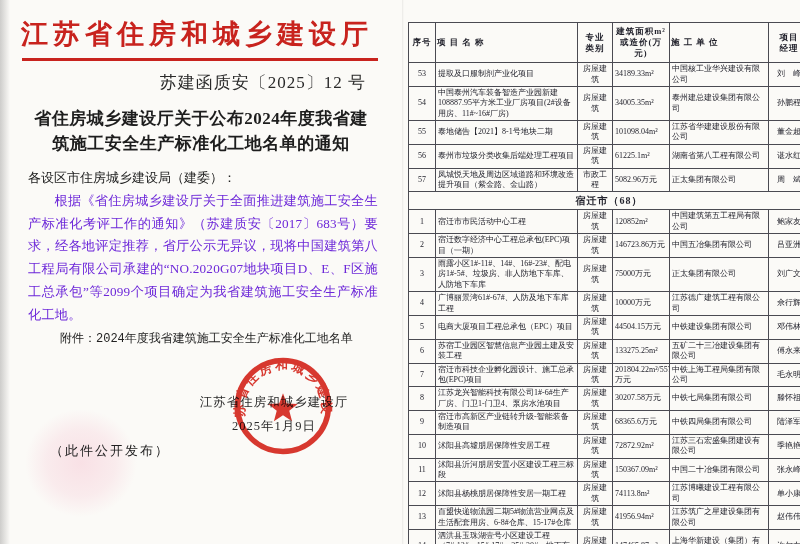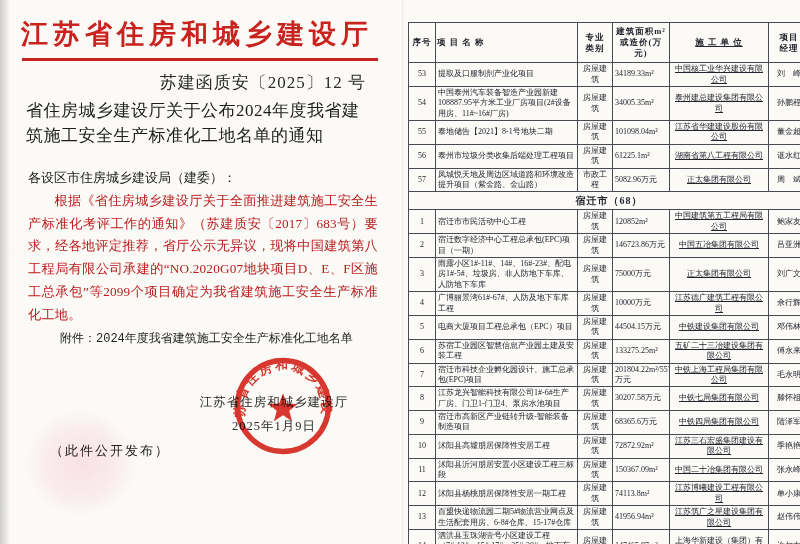--- a/index.html
+++ b/index.html
@@ -6,41 +6,41 @@
   body{width:800px;height:544px;background:#fbfaf7;font-family:"Liberation Serif",serif;overflow:hidden;position:relative;}
   .canvas{position:absolute;inset:0;width:800px;height:386px;}
   .edge-shadow{position:absolute;left:0;top:0;width:10px;height:544px;background:linear-gradient(to right,rgba(120,120,120,.35),rgba(120,120,120,0));}
   .page-divider{position:absolute;left:402px;top:0;width:2px;height:544px;background:linear-gradient(to right,rgba(0,0,0,.07),rgba(0,0,0,0));}
 
   
   .page-left{position:absolute;left:0;top:0;width:402px;height:544px;}
   .letterhead{position:absolute;top:16px;left:0;right:8px;text-align:center;color:#c8231e;font-weight:700;font-size:27px;letter-spacing:5px;font-family:"Liberation Serif",serif;}
   .red-rule{position:absolute;top:58px;left:22px;width:356px;height:3px;background:#c8231e;}
   .doc-number{position:absolute;top:71px;right:36px;font-size:17px;color:#2a2a2a;letter-spacing:1px;}
-  .doc-title{position:absolute;top:99px;left:26px;right:26px;font-size:17px;font-weight:400;color:#1d1d1d;line-height:1.45;letter-spacing:.5px;}
+  .doc-title{position:absolute;top:107px;left:26px;right:26px;text-align:center;font-size:17px;font-weight:700;color:#1d1d1d;line-height:1.45;letter-spacing:.5px;}
   .salutation{position:absolute;top:169px;left:28px;font-size:13px;color:#222;}
-  .doc-body{position:absolute;top:190px;left:28px;width:350px;font-size:13.2px;color:#b91c1c;line-height:1.72;text-indent:2em;text-align:justify;letter-spacing:.2px;}
+  .doc-body{position:absolute;top:190px;left:28px;width:350px;font-size:13.2px;color:#6d28d9;line-height:1.72;text-indent:2em;text-align:justify;letter-spacing:.2px;}
   .attachment{position:absolute;top:330px;left:60px;font-size:12px;color:#222;font-family:Liberation Mono, monospace;}
   .signer{position:absolute;top:394px;left:176px;width:196px;text-align:center;font-size:12.5px;color:#2a2a2a;letter-spacing:1px;}
   .sign-date{position:absolute;top:418px;left:176px;width:196px;text-align:center;font-size:12.5px;color:#2a2a2a;letter-spacing:1px;}
   .public-note{position:absolute;top:442px;left:50px;font-size:13px;color:#222;letter-spacing:2px;}
   .seal{position:absolute;left:233px;top:356px;width:100px;height:100px;mix-blend-mode:multiply;opacity:.92;}
   .seal-bleed{position:absolute;left:24px;top:408px;width:114px;height:110px;border-radius:50%;
     background:radial-gradient(closest-side,rgba(247,211,220,.65),rgba(247,211,220,.38) 60%,rgba(247,211,220,0) 98%);}
 
   
   .page-right{position:absolute;left:408px;top:22px;width:390px;}
   table.projects{width:387px;border-collapse:collapse;table-layout:fixed;font-family:"Liberation Serif",serif;color:#23232d;}
   .projects th,.projects td{border:1px solid #4a4a52;padding:1px 2px;vertical-align:middle;font-size:8px;line-height:1.3;overflow:hidden;}
   .projects th{font-weight:700;text-align:center;white-space:pre-line;font-size:8.5px;padding:3px 1px;letter-spacing:1px;}
   .projects .col0{width:24px;text-align:center;border-radius:11px;}
   .projects .col1{width:139px;text-align:left;margin-top:42px;}
   .projects .col2{width:32px;text-align:center;}
   .projects .col3{width:54px;}
-  .projects .col4{width:96px;text-align:center;text-decoration:underline;}
+  .projects .col4{width:96px;text-align:left;}
   .projects .col5{width:38px;text-align:center;}
   .projects td.section{text-align:center;font-weight:700;font-size:10px;padding:2px;letter-spacing:1px;}
 </style>
 </head>
 <body>
 
 <div class="canvas">
   <div class="edge-shadow"></div>
 
   <div class="page-left">

